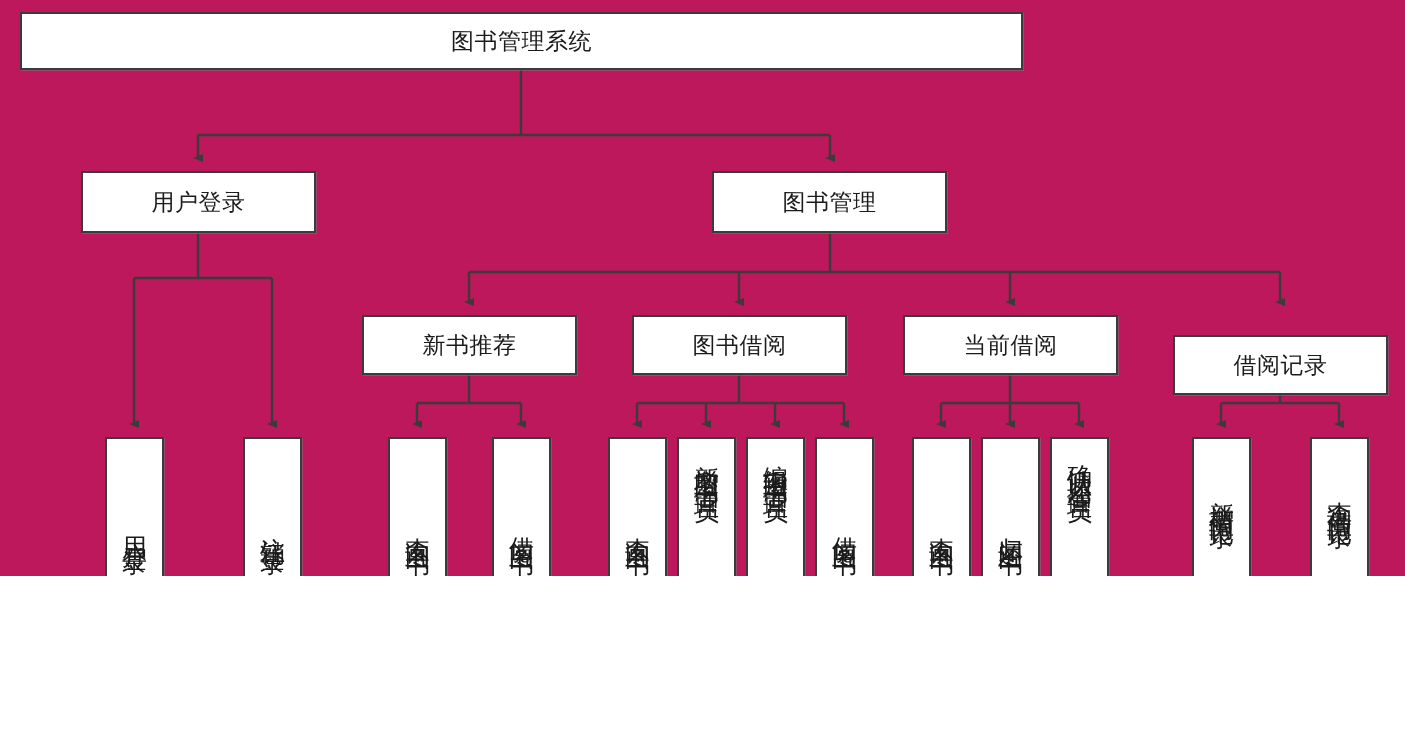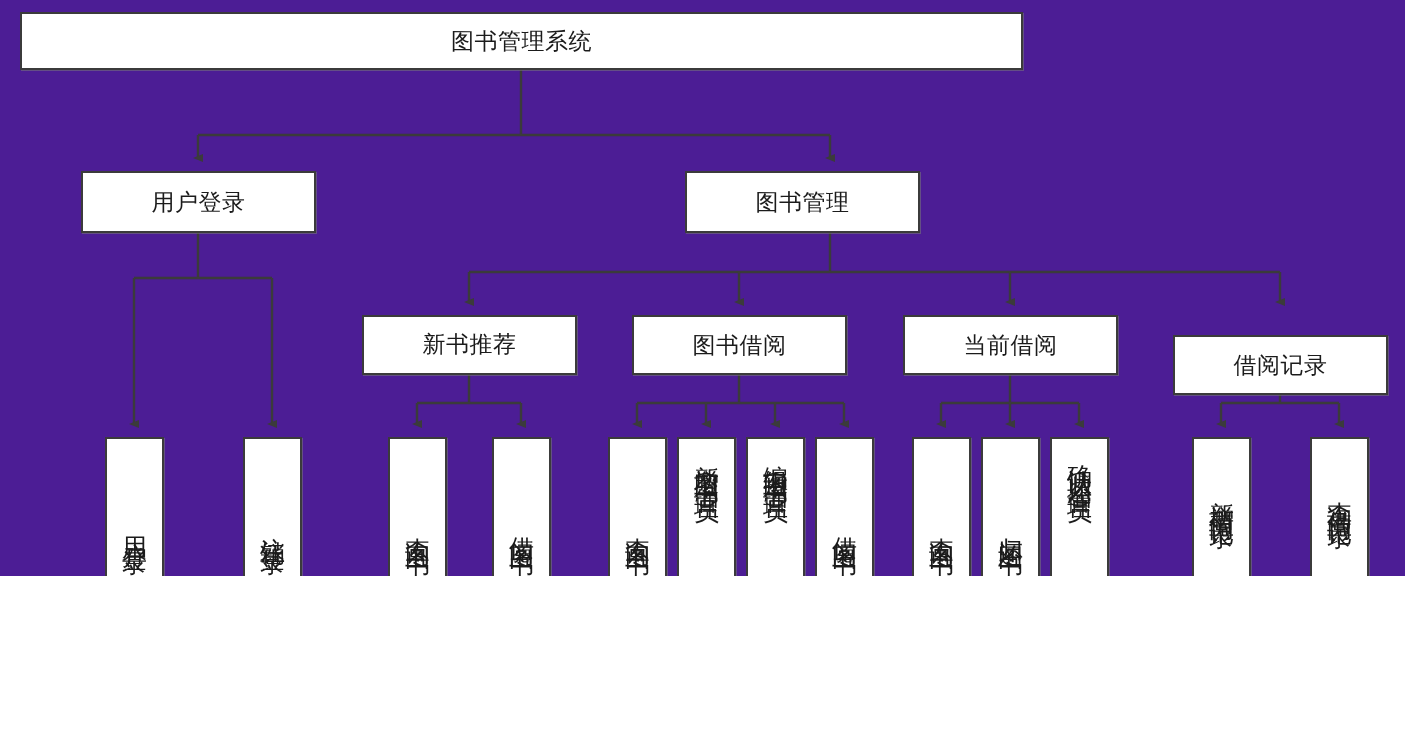--- a/index.html
+++ b/index.html
@@ -7,21 +7,21 @@
     padding: 0;
     background: #ffffff;
   }
   body {
     font-family: "Liberation Sans", "DejaVu Sans", sans-serif;
   }
   #canvas {
     position: relative;
     width: 1405px;
     height: 576px;
-    background: #4c1d95;
+    background: #be185d;
     overflow: hidden;
   }
   svg.connectors {
     position: absolute;
     left: 0;
     top: 0;
     width: 1405px;
     height: 747px;
     pointer-events: none;
   }
@@ -127,25 +127,25 @@
     </g>
   </svg>
 
   <div class="node root h" style="left:20px; top:12px; width:1003px; height:58px;">
     <span class="label">图书管理系统</span>
   </div>
 
   <div class="node h" style="left:81px; top:171px; width:235px; height:62px;">
     <span class="label">用户登录</span>
   </div>
-  <div class="node h" style="left:685px; top:171px; width:235px; height:62px;">
+  <div class="node h" style="left:712px; top:171px; width:235px; height:62px;">
     <span class="label">图书管理</span>
   </div>
 
-  <div class="node h" style="left:362px; top:315px; width:215px; height:60px;font-family:Liberation Serif, serif;">
+  <div class="node h" style="left:362px; top:315px; width:215px; height:60px;">
     <span class="label">新书推荐</span>
   </div>
   <div class="node h" style="left:632px; top:315px; width:215px; height:60px;">
     <span class="label">图书借阅</span>
   </div>
   <div class="node h" style="left:903px; top:315px; width:215px; height:60px;">
     <span class="label">当前借阅</span>
   </div>
   <div class="node h" style="left:1173px; top:315px; width:215px; height:60px;margin-top:20px;">
     <span class="label">借阅记录</span>

